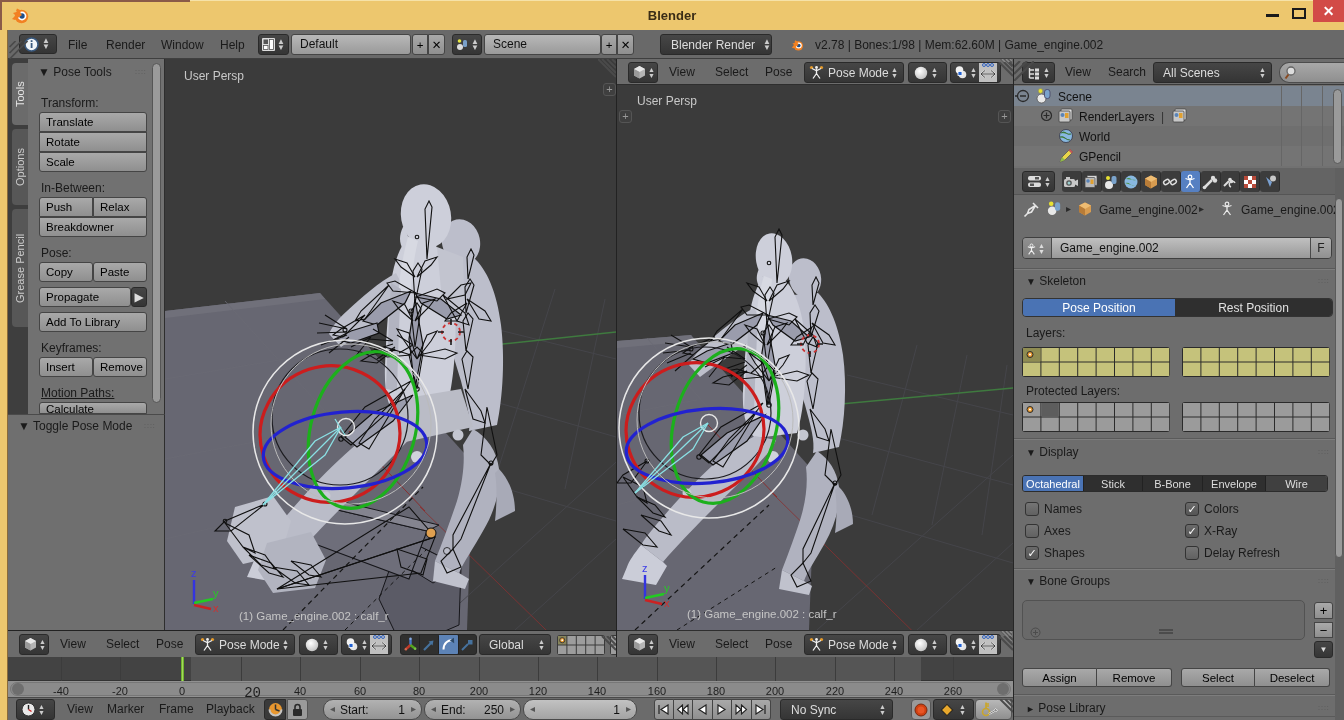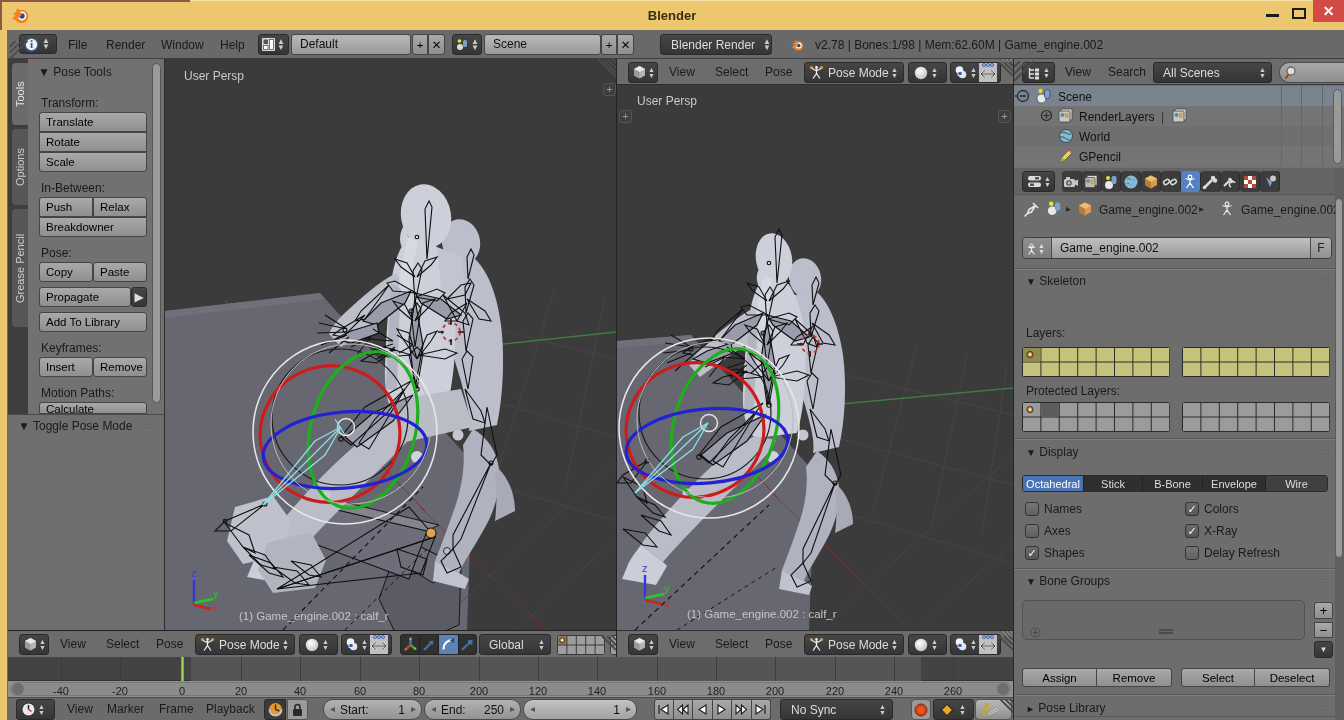--- a/index.html
+++ b/index.html
@@ -263,21 +263,21 @@
   <div class="btn abs" style="left:31px;top:158px;width:108px;height:20px;border-radius:0 0 3px 3px;justify-content:flex-start;padding-left:6px;">Breakdowner</div>
   <div class="abs txt" style="left:33px;top:187px;">Pose:</div>
   <div class="btn abs" style="left:31px;top:203px;width:54px;height:20px;justify-content:flex-start;padding-left:6px;">Copy</div>
   <div class="btn abs" style="left:85px;top:203px;width:54px;height:20px;justify-content:flex-start;padding-left:6px;">Paste</div>
   <div class="btn abs" style="left:31px;top:228px;width:92px;height:20px;justify-content:flex-start;padding-left:6px;">Propagate</div>
   <div class="dbtn abs" style="left:123px;top:228px;width:16px;height:20px;justify-content:center;color:#ddd;">▶</div>
   <div class="btn abs" style="left:31px;top:253px;width:108px;height:20px;justify-content:flex-start;padding-left:6px;">Add To Library</div>
   <div class="abs txt" style="left:33px;top:282px;">Keyframes:</div>
   <div class="btn abs" style="left:31px;top:298px;width:54px;height:20px;justify-content:flex-start;padding-left:6px;">Insert</div>
   <div class="btn abs" style="left:85px;top:298px;width:54px;height:20px;justify-content:flex-start;padding-left:6px;">Remove</div>
-  <div class="abs txt" style="left:33px;top:327px;">Motion Paths:</div>
+  <div class="abs txt" style="left:33px;top:327px;text-decoration:underline;">Motion Paths:</div>
   <div class="btn abs" style="left:31px;top:343px;width:108px;height:12px;border-radius:3px 3px 0 0;justify-content:flex-start;padding-left:6px;align-items:flex-start;">Calculate</div>
 
   <div class="abs" style="left:0;top:355px;width:157px;height:216px;background:#6f6f6f;border-top:1px solid #4a4a4a;border-right:1px solid #2e2e2e;box-sizing:border-box;"></div>
   <div class="abs txt" style="left:10px;top:360px;font-size:12px;">▼ Toggle Pose Mode</div>
   <div class="abs" style="left:136px;top:363px;width:12px;height:7px;color:#555;font-size:7px;letter-spacing:1px;">::::</div>
 </div>
 
 <div id="vp1hdr" class="abs hdr" style="left:8px;top:630px;width:608px;height:27px;background:#6c6c6c;border-top:1px solid #222;">
   <div class="dbtn abs" style="left:11px;top:3px;width:30px;height:21px;padding-left:3px;">
     <svg width="15" height="15" viewBox="0 0 15 15">
@@ -763,21 +763,21 @@
     <div class="abs" style="left:174px;top:0;width:1px;height:24px;background:#a6d95c;"></div>
   </div>
 
   <div class="abs" style="left:0;top:24px;width:1005px;height:16px;background:#919191;">
     <div class="abs" style="left:2px;top:1px;width:1001px;height:14px;background:#8b8b8b;border:1px solid #777;border-radius:7px;"></div>
     <div class="abs" style="left:4px;top:2px;width:12px;height:12px;background:#6e6e6e;border-radius:50%;"></div>
     <div class="abs" style="left:989px;top:2px;width:12px;height:12px;background:#6e6e6e;border-radius:50%;"></div>
     <div class="abs" style="left:33px;top:4px;width:40px;text-align:center;color:#1e1e1e;font-size:11px;">-40</div>
       <div class="abs" style="left:92px;top:4px;width:40px;text-align:center;color:#1e1e1e;font-size:11px;">-20</div>
       <div class="abs" style="left:154px;top:4px;width:40px;text-align:center;color:#1e1e1e;font-size:11px;">0</div>
-      <div class="abs" style="left:213px;top:4px;width:40px;text-align:center;color:#1e1e1e;font-size:11px;">20</div>
+      <div class="abs" style="left:213px;top:4px;width:40px;text-align:right;color:#1e1e1e;font-size:14px;font-family:Liberation Mono, monospace;">20</div>
       <div class="abs" style="left:272px;top:4px;width:40px;text-align:center;color:#1e1e1e;font-size:11px;">40</div>
       <div class="abs" style="left:332px;top:4px;width:40px;text-align:center;color:#1e1e1e;font-size:11px;">60</div>
       <div class="abs" style="left:391px;top:4px;width:40px;text-align:center;color:#1e1e1e;font-size:11px;">80</div>
       <div class="abs" style="left:451px;top:4px;width:40px;text-align:center;color:#1e1e1e;font-size:11px;">200</div>
       <div class="abs" style="left:510px;top:4px;width:40px;text-align:center;color:#1e1e1e;font-size:11px;">120</div>
       <div class="abs" style="left:569px;top:4px;width:40px;text-align:center;color:#1e1e1e;font-size:11px;">140</div>
       <div class="abs" style="left:629px;top:4px;width:40px;text-align:center;color:#1e1e1e;font-size:11px;">160</div>
       <div class="abs" style="left:688px;top:4px;width:40px;text-align:center;color:#1e1e1e;font-size:11px;">180</div>
       <div class="abs" style="left:747px;top:4px;width:40px;text-align:center;color:#1e1e1e;font-size:11px;">200</div>
       <div class="abs" style="left:807px;top:4px;width:40px;text-align:center;color:#1e1e1e;font-size:11px;">220</div>
@@ -1089,20 +1089,24 @@
         </svg>
         <span style="font-size:7px;line-height:6px;color:#ddd;">▲<br>▼</span>
       </span>
     <span style="flex:1;background:linear-gradient(#c0c0c0,#999);display:flex;align-items:center;padding-left:8px;font-size:12px;color:#111;">Game_engine.002</span>
     <span style="width:21px;background:linear-gradient(#b0b0b0,#909090);border-left:1px solid #4a4a4a;display:flex;align-items:center;justify-content:center;font-size:12px;color:#222;">F</span>
   </div>
   <div class="abs" style="left:0;top:100px;width:331px;height:1px;background:#5a5a5a;"></div>
   <div class="abs" style="left:0;top:101px;width:331px;height:1px;background:#7d7d7d;"></div>
   <div class="abs" style="left:13px;top:106px;width:200px;color:#1a1a1a;font-size:12px;"><span style="font-size:10px;">▼</span> Skeleton</div>
   <div class="abs" style="left:305px;top:109px;color:#555;font-size:7px;letter-spacing:1px;">::::</div>
+  <div class="abs" style="left:9px;top:130px;width:311px;height:19px;display:flex;border-radius:4px;overflow:hidden;border:1px solid #333;">
+    <span style="width:152px;background:#4a73b4;color:#fff;font-size:12px;display:flex;align-items:center;justify-content:center;">Pose Position</span>
+    <span style="flex:1;background:#2f2f2f;color:#e0e0e0;font-size:12px;display:flex;align-items:center;justify-content:center;">Rest Position</span>
+  </div>
   <div class="abs" style="left:13px;top:158px;color:#1a1a1a;font-size:12px;">Layers:</div>
   <div class="abs" style="left:9px;top:179px;width:148px;height:30px;"><svg width="148" height="30" viewBox="0 0 148 30">
         <rect x="0" y="0" width="148" height="30" rx="3" fill="#2b2b2b"></rect>
         <g fill="#c5c27b">
           <rect x="1.0" y="1.0" width="17.4" height="13.5"></rect>
           <rect x="19.4" y="1.0" width="17.4" height="13.5"></rect>
           <rect x="37.8" y="1.0" width="17.4" height="13.5"></rect>
           <rect x="56.2" y="1.0" width="17.4" height="13.5"></rect>
           <rect x="74.6" y="1.0" width="17.4" height="13.5"></rect>
           <rect x="93.0" y="1.0" width="17.4" height="13.5"></rect>

